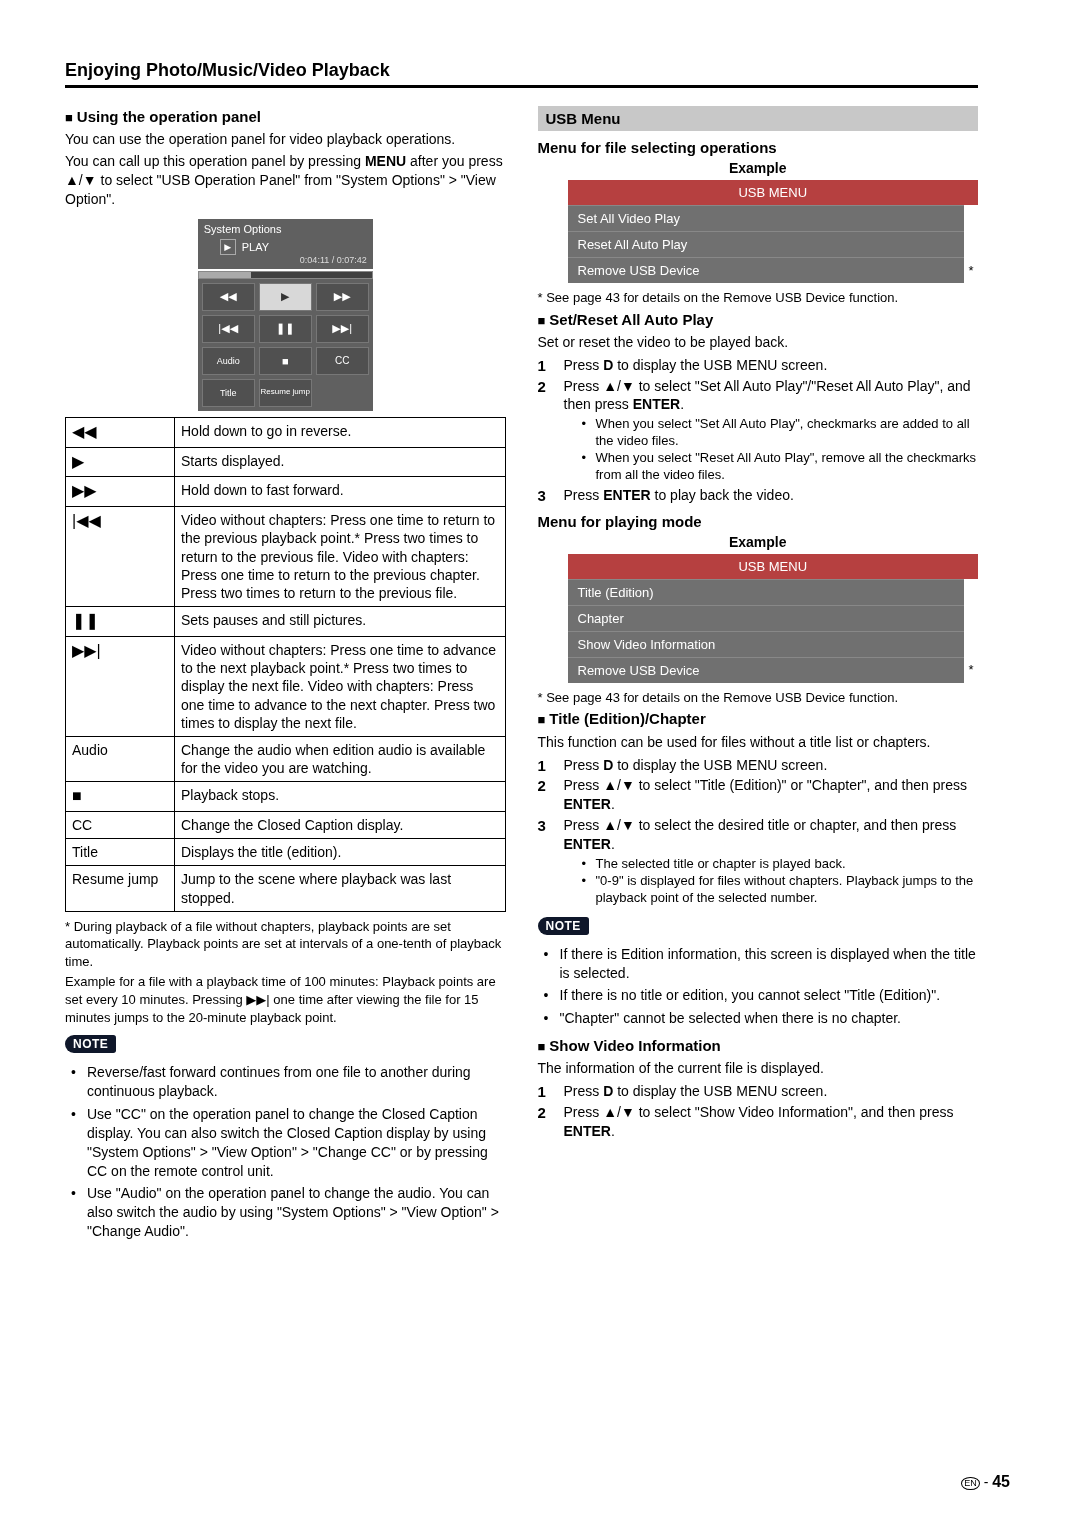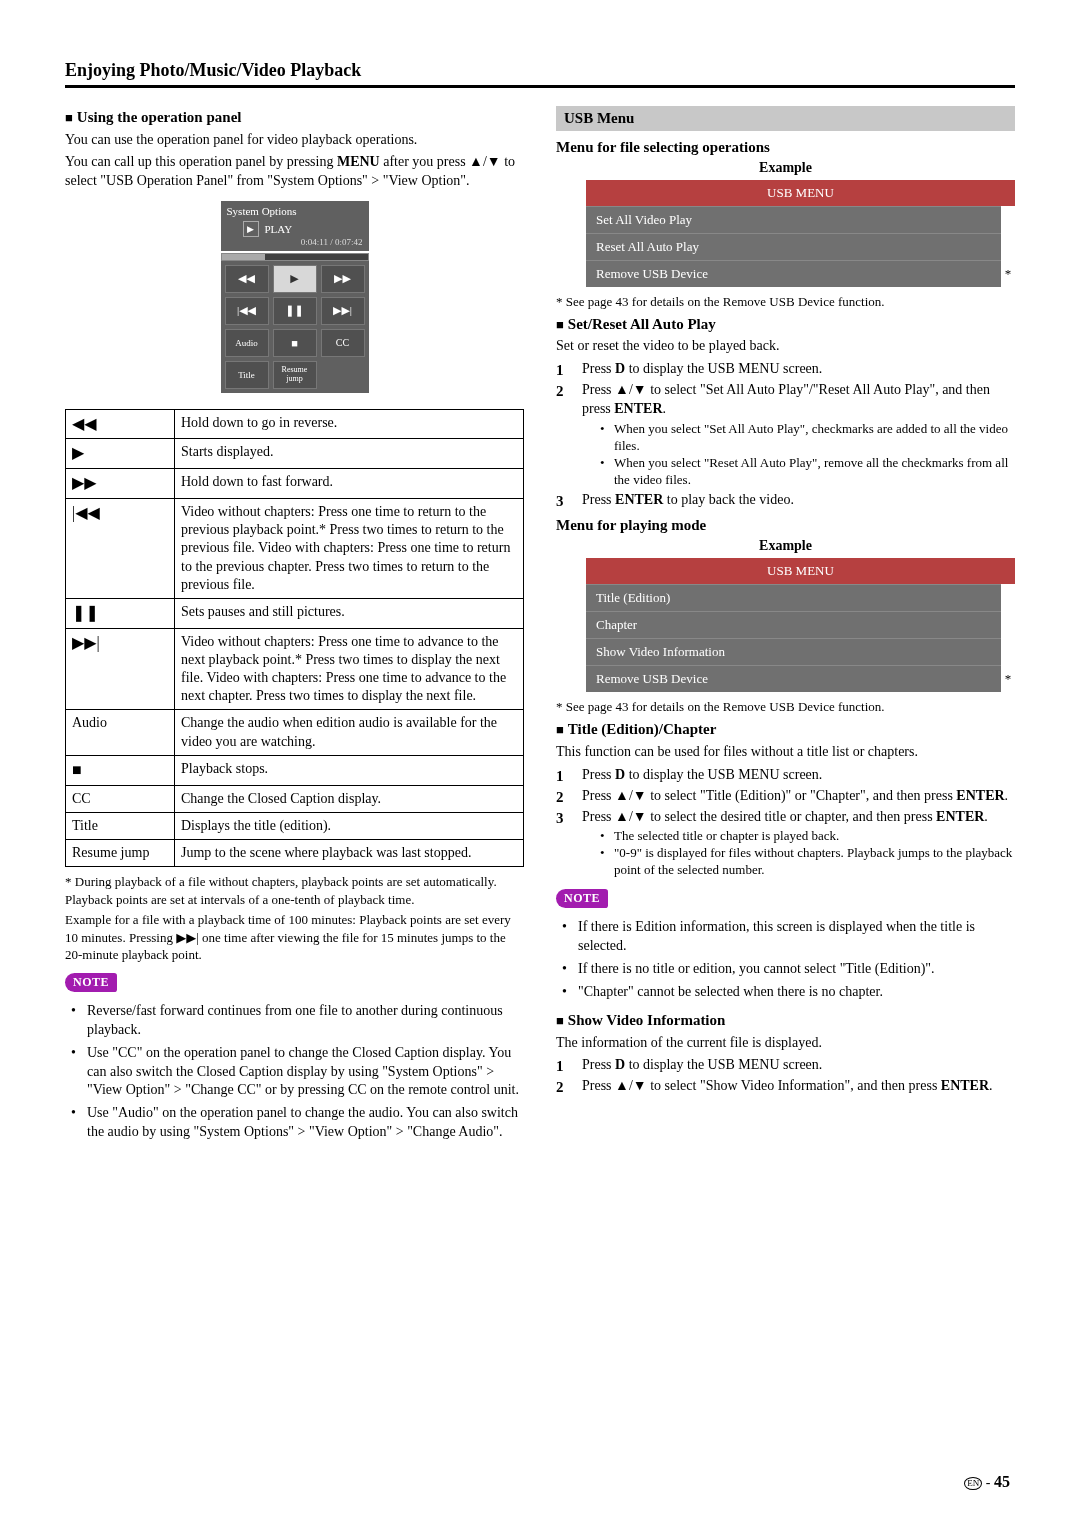--- a/index.html
+++ b/index.html
@@ -7,24 +7,23 @@
     font-size: 14px;
     color: #000;
     margin: 0;
     padding: 0;
     background: #fff;
   }
   .page {
     width: 1080px;
     min-height: 1527px;
     margin: 0 auto;
-    padding: 60px 65px 30px 65px;
+    padding: 60px 102px 30px 65px;
     box-sizing: border-box;
     position: relative;
-    font-family: Liberation Serif, serif;
   }
   .page-title {
     font-weight: bold;
     font-size: 18px;
     margin-bottom: 4px;
   }
   .title-rule {
     border-bottom: 3px solid #000;
     margin-bottom: 16px;
   }
@@ -103,32 +102,32 @@
     font-weight: bold; font-size: 15px;
   }
   ul.bul { list-style: none; padding: 0; margin: 2px 0 2px 18px; }
   ul.bul > li { position: relative; padding-left: 14px; line-height:1.3; font-size:13px; }
   ul.bul > li::before { content: "•"; position: absolute; left: 0; }
   ul.bul2 { list-style: none; padding: 0; margin: 6px 0 6px 6px; }
   ul.bul2 > li { position: relative; padding-left: 16px; line-height:1.35; font-size:14px; margin-bottom:4px;}
   ul.bul2 > li::before { content: "•"; position: absolute; left: 0; }
   .note-badge {
     display: inline-block;
-    background: #a21caf;
+    background: #0f172a;
     color: #fff;
     font-weight: bold;
     font-size: 12px;
     padding: 2px 8px 2px 8px;
     border-radius: 10px 3px 3px 10px;
     letter-spacing: 0.5px;
     margin: 6px 0 4px 0;
   }
   .op-panel {
-    width: 148px;
-    margin: 10px auto 16px auto;
+    width: 175px;
+    margin: 10px auto 6px auto;
     font-size: 11px;
     color: #fff;
   }
   .op-top {
     background: #606060;
     padding: 4px 6px 2px 6px;
   }
   .op-sub {
     background: #606060;
     padding: 2px 6px 4px 22px;

